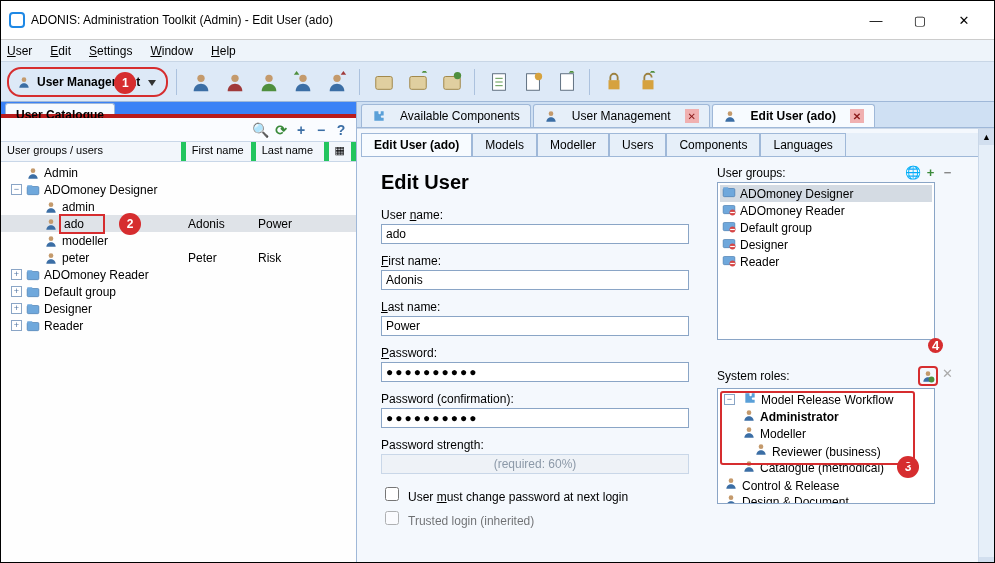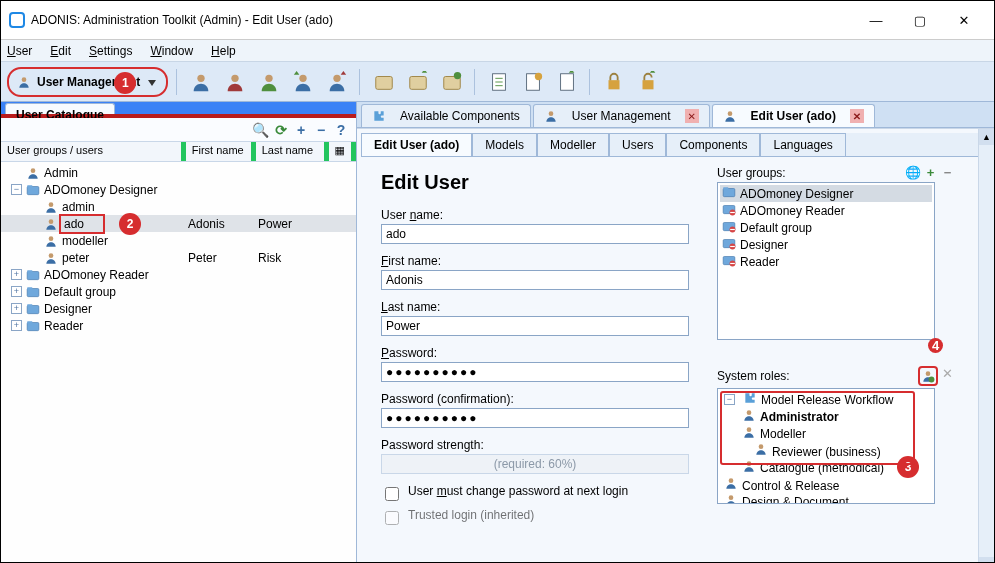--- a/index.html
+++ b/index.html
@@ -52,21 +52,21 @@
   .tabstrip-r2 { display:flex; height:24px; border-bottom:1px solid #9fb8d8; background:#e6eff9;}
   .rtab2 { padding:4px 12px; border:1px solid #9fb8d8; border-bottom:none; margin-right:0; background:#e6eff9;}
   .rtab2.active { background:#f7fbff; font-weight:bold;}
   .form-area { display:flex; padding:8px 4px 0 20px; gap:16px; position:relative;}
   .form-left { width:320px; }
   .form-left h2 { font-size:20px; margin:6px 0 14px; font-weight:bold;}
   .flabel { font-size:12px; display:block; margin-bottom:2px;}
   .finput { width:308px; height:20px; border:1px solid #8aa5c6; padding:2px 4px; font-size:12px; background:#fff; margin-bottom:10px; display:flex; align-items:center;}
   .pwd { letter-spacing:2px; font-family:monospace;}
   .strength { width:308px; height:20px; border:1px solid #c9d7e8; background:#eef2f7; color:#8c99a8; display:flex; align-items:center; justify-content:center; font-size:12px; margin-bottom:10px;}
-  .cbrow { display:flex; align-items:flex-start; gap:6px; margin:4px 0; font-size:12px;}
+  .cbrow { display:flex; align-items:flex-end; gap:6px; margin:4px 0; font-size:12px;}
   .cbrow input { width:14px; height:14px;}
   .form-right { width:238px; position:relative;}
   .section-head { display:flex; align-items:center; justify-content:space-between; font-size:12px; margin-bottom:2px;}
   .sh-label { }
   .sh-icons { display:flex; gap:2px;}
   .sh-icons span { width:15px; height:15px; display:flex; align-items:center; justify-content:center; font-size:13px;}
   .listbox { width:218px; height:158px; border:1px solid #8aa5c6; background:#fff; overflow:auto; padding:2px;}
   .listbox .lrow { display:flex; align-items:center; height:17px; gap:4px; padding:0 2px;}
   .listbox .lrow.sel { background:#d4dbe3;}
   .rolesbox { width:218px; height:116px; border:1px solid #8aa5c6; background:#fff; overflow-y:scroll; padding:2px; position:relative;}

